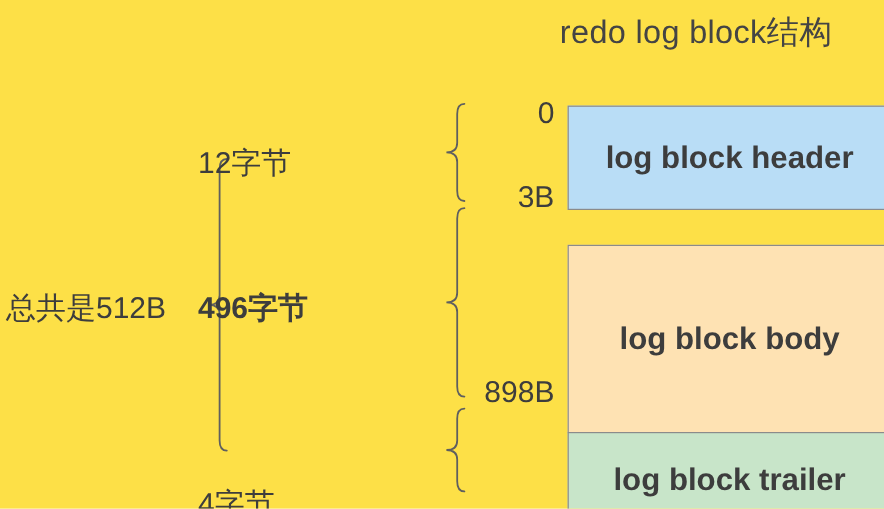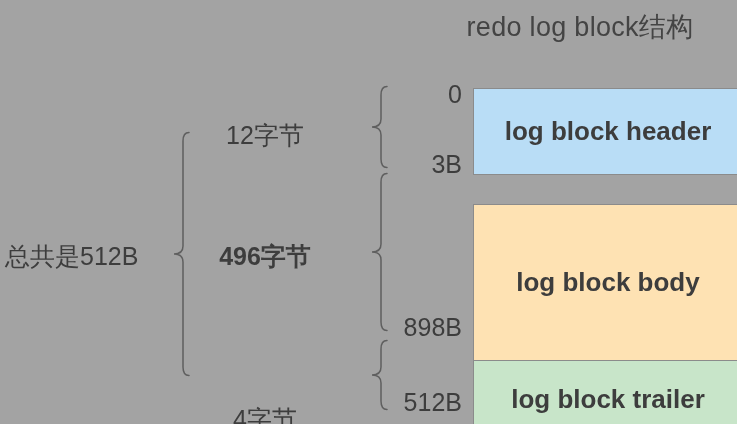--- a/index.html
+++ b/index.html
@@ -1,19 +1,19 @@
 <!DOCTYPE html>
 <html><head>
 <meta charset="utf-8">
 <style>
   html,body{margin:0;padding:0;background:#fff;}
   .canvas{
     position:relative;
     width:737px;height:424px;
-    background:#a3a3a3;
+    background:#fde047;
     font-family:"Liberation Sans","DejaVu Sans",sans-serif;
     color:#3d3d3d;
     overflow:hidden;
   }
   .title{
     position:absolute;
     left:430px;top:9px;width:300px;
     font-size:27px;
     text-align:center;
     letter-spacing:0.3px;
@@ -23,21 +23,20 @@
   .total-label{
     position:absolute;
     left:5px;top:258px;
     transform:translateY(-54%);
     font-size:25px;
     white-space:nowrap;
   }
   .size-label{
     position:absolute;
     left:165px;width:200px;
-    text-align:center;
     transform:translateY(-54%);
     font-size:25px;
     white-space:nowrap;
   }
   .size-label.s0{top:137px;}
   .size-label.s1{top:258px;font-weight:bold;}
   .size-label.s2{top:373px;margin-top:48px;}
   .offset-label{
     position:absolute;
     right:275px;
@@ -105,21 +104,20 @@
   </div>
   <div class="brace brace-s2">
     <svg width="22" height="72" viewBox="0 0 22 72" xmlns="http://www.w3.org/2000/svg">
       <path d="M18,1.5 Q12,1.5 12,10 L12,28 Q12,36 3,36 Q12,36 12,44 L12,62 Q12,70.5 18,70.5" fill="none" stroke="#5f5f5f" stroke-width="1.5" stroke-linecap="round"></path>
     </svg>
   </div>
 
   <div class="offset-label o0">0</div>
   <div class="offset-label o1">3B</div>
   <div class="offset-label o2">898B</div>
-  <div class="offset-label o3">512B</div>
 
   <div class="block-stack">
     <div class="block b0" style="background-color: rgb(185, 221, 246);">
       <span>log block header</span>
     </div>
     <div class="block b1" style="background-color: rgb(254, 226, 179); margin-top: 29px;">
       <span>log block body</span>
     </div>
     <div class="block b2" style="background-color: rgb(200, 229, 201);">
       <span>log block trailer</span>

